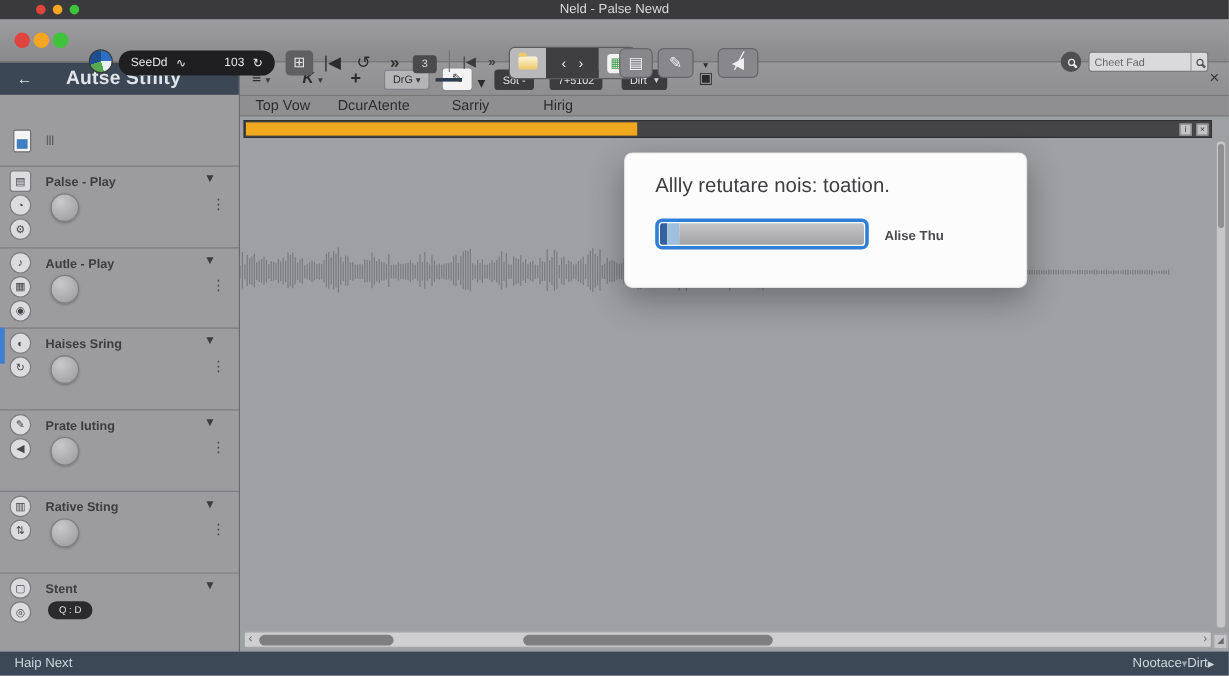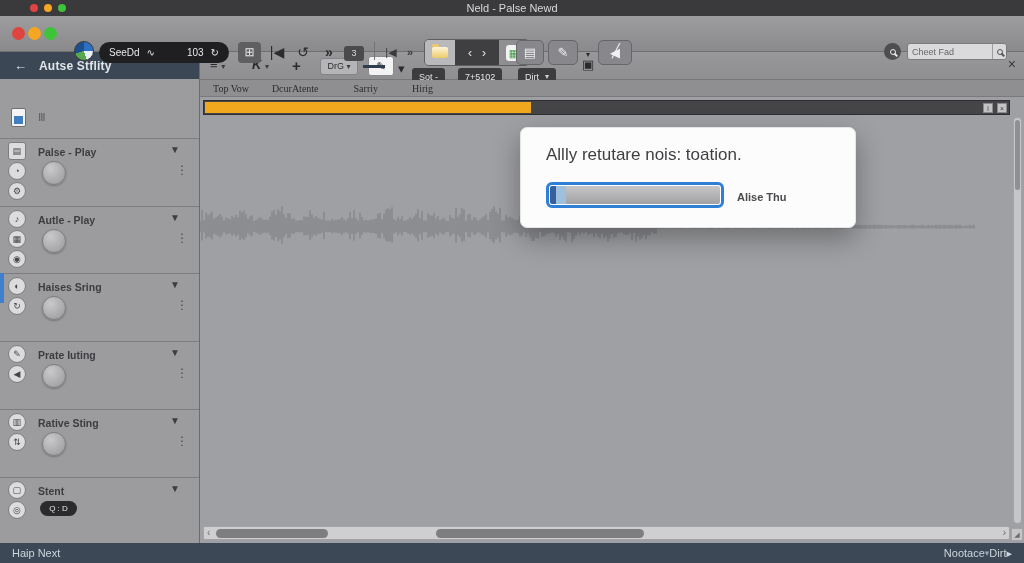--- a/index.html
+++ b/index.html
@@ -53,34 +53,34 @@
   .mag.dark { border-color:#55555a; } .mag.dark::after { background:#55555a; }
 
   
   .edittb { position:absolute; left:200px; top:52px; right:0; height:28px; background:linear-gradient(#98989a,#8f8f91); border-bottom:1px solid #77777a; z-index:5; }
   .edittb .ic { position:absolute; top:5px; color:#2b2b2d; font-size:13px; }
   .caret { color:#3c3c3e; font-size:8px; }
   .btn-drg { position:absolute; left:120px; top:6px; width:38px; height:17px; background:#b5b5b7; border:1px solid #83838a;
     border-radius:3px; font-size:9px; color:#2e2e30; text-align:center; line-height:15px; }
   .btn-pen { position:absolute; left:168px; top:4px; width:26px; height:20px; background:#f3f3f4; border:1px solid #8a8a8e;
     border-radius:3px; font-size:11px; color:#2e2e30; text-align:center; line-height:18px; }
-  .darkbtn { position:absolute; top:16px; height:17px; background:#3c3c3e; border-radius:3px; color:#e4e4e6; font-size:9px;
+  .darkbtn { position:absolute; top:6px; height:17px; background:#3c3c3e; border-radius:3px; color:#e4e4e6; font-size:9px;
     display:flex; align-items:center; padding:0 7px; gap:6px; }
   .edit-close { position:absolute; right:8px; top:4px; font-size:14px; color:#38383a; }
 
   
   .menurow { position:absolute; left:200px; top:80px; right:0; height:17px; background:#8f8f92; border-bottom:1px solid #7a7a7c;
     display:flex; align-items:center; gap:0; z-index:5; }
-  .menurow span { font-size:10px; color:#2d2d2f;font-family:Liberation Serif, serif; }
+  .menurow span { font-size:12px; color:#2d2d2f; }
 
   
   .sidebar { position:absolute; left:0; top:52px; width:200px; height:491px; background:#9c9c9f; border-right:1px solid #6c6c6e; z-index:10; }
   .sb-h1 { position:absolute; left:0; top:0; width:100%; height:27px; background:#3b4754; color:#dfe5ea; display:flex; align-items:center; }
   .sb-h1 .back { margin-left:14px; font-size:13px; }
-  .sb-h1 .t { margin-left:12px; font-size:12px; font-weight:bold; letter-spacing:.2px; }
+  .sb-h1 .t { margin-left:28px; font-size:16px; font-weight:bold; letter-spacing:.2px; }
   .sb-h2 { position:absolute; left:0; top:27px; width:100%; height:24px; background:#434f5c; color:#d3dae0; display:flex; align-items:center; font-size:11px; }
   .sb-h2 .t { margin-left:10px; }
   .sb-h2 .icons { margin-left:auto; margin-right:10px; display:flex; gap:14px; font-size:11px; color:#c6cdd3; }
   .docrow { position:absolute; left:0; top:51px; width:100%; height:35px; }
   .docicon { position:absolute; left:11px; top:5px; width:15px; height:19px; background:#f4f4f5; border:1px solid #6f6f72; border-radius:2px; }
   .docicon::after { content:""; position:absolute; left:2px; bottom:2px; width:9px; height:8px; background:#3f7fc1; }
   .docrow .lbl { position:absolute; left:38px; top:8px; font-size:11px; color:#5e6063; letter-spacing:1px; }
   .panel { position:absolute; left:0; width:200px; border-top:1px solid rgba(100,100,104,.55); }
   .panel .plabel { position:absolute; left:38px; top:7px; font-size:10.5px; font-weight:bold; color:#3d3d40; }
   .panel .pcaret { position:absolute; left:170px; top:5px; font-size:10px; color:#3d3d40; }
@@ -94,21 +94,21 @@
     color:#e6e6e8; font-size:8px; text-align:center; line-height:15px; }
   .blueaccent { position:absolute; left:0; top:221px; width:4px; height:30px; background:#3e7fd0; }
 
   
   .main { position:absolute; left:200px; top:97px; right:0; bottom:20px; background:#9fa0a3; }
   .timeline { position:absolute; left:3px; top:3px; right:14px; height:15px; background:#454548; border:1px solid #2f2f31; }
   .timeline .fill { position:absolute; left:1px; top:1px; bottom:1px; background:#f0a81f; }
   .timeline .tb { position:absolute; top:2px; width:10px; height:10px; background:#c3c3c5; border:1px solid #8b8b8d;
     font-size:7px; color:#3b3b3d; text-align:center; line-height:9px; }
   .wave { position:absolute; left:0px; top:100px; width:775px; height:60px; }
-  .dialog { position:absolute; left:320px; top:30px; width:336px; height:101px; background:#fcfcfd; border:1px solid #e4e4e6;
+  .dialog { position:absolute; left:320px; top:30px; width:336px; height:113px; background:#fcfcfd; border:1px solid #e4e4e6;
     border-radius:7px; box-shadow:0 10px 28px rgba(0,0,0,.32); z-index:6;text-decoration:underline; }
   .dialog .msg { position:absolute; left:25px; top:17px; font-size:17px; color:#3f3f41; }
   .dialog .pbar { position:absolute; left:25px; top:54px; width:178px; height:26px; border:3px solid #2f7fd6; border-radius:6px;
     background:#fff; padding:1px; display:flex; overflow:hidden; }
   .dialog .pbar .seg1 { width:6px; background:#35619e; border-radius:2px 0 0 2px; }
   .dialog .pbar .seg2 { background:#9fc0dd; }
   .dialog .pbar .track { flex:1; background:linear-gradient(#c6c6c8,#a2a2a4); border-radius:0 2px 2px 0; }
   .dialog .action { position:absolute; left:216px; top:63px; font-size:11px; font-weight:bold; color:#4a4a4c; }
   .hscroll { position:absolute; left:3px; right:14px; bottom:3px; height:14px; background:#cfcfd1; border:1px solid #a3a3a5; border-radius:2px; }
   .hscroll .arr { position:absolute; top:0; font-size:10px; color:#6a6a6d; line-height:12px; }
@@ -234,21 +234,21 @@
   </span>
   <span class="edit-close">
     <span>×</span>
   </span>
 </div>
 
 <div class="menurow">
   <span style="margin-left:13px">Top Vow</span>
   <span style="margin-left:23px">DcurAtente</span>
   <span style="margin-left:35px">Sarriy</span>
-  <span style="margin-left:34px">Hirig</span>
+  <span style="margin-left:45px">Hirig</span>
 </div>
 
 <div class="sidebar">
   <div class="sb-h1">
     <span class="back">←</span>
     <span class="t">Autse Stflity</span>
   </div>
   <div class="docrow">
     <span class="docicon"></span>
     <span class="lbl">Ⅲ</span>

